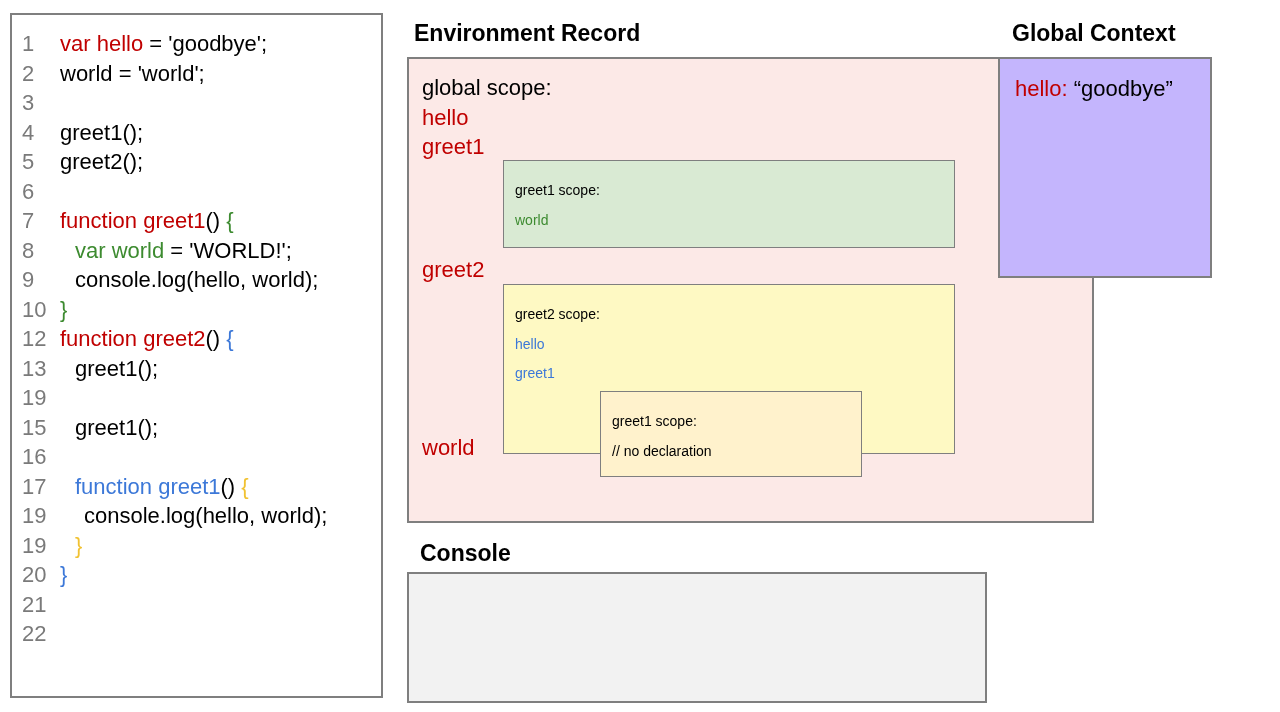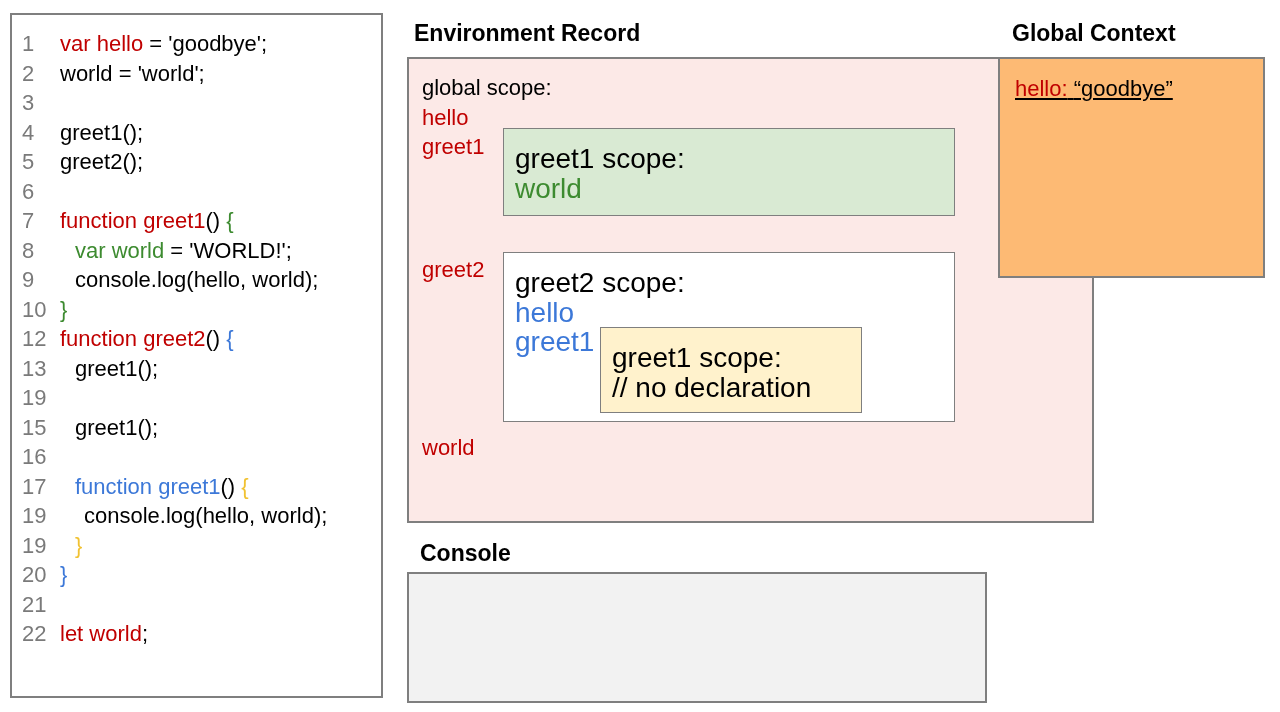--- a/index.html
+++ b/index.html
@@ -64,60 +64,60 @@
     font-size: 22px;
     line-height: 29.5px;
   }
   .er-top   { position: absolute; left: 13px; top: 14px; }
   .er-greet2{ position: absolute; left: 13px; top: 196px; }
   .er-world { position: absolute; left: 13px; top: 374px; }
 
   .scope-box {
     position: absolute;
     border: 1.5px solid #7f7f7f;
-    font-size: 28px;
+    font-size: 14px;
     line-height: 29.5px;
     padding: 15px 0 16px 11px;
+    margin-top: 32px;
   }
   .greet1-box {
     left: 94px; top: 69px;
     width: 452px; height: 88px;
     background: #d9ead3;
   }
   .greet2-box {
     left: 94px; top: 193px;
     width: 452px; height: 170px;
-    background: #ffffff;
+    background: #fef9c3;
   }
   .greet1-inner-box {
     left: 96px; top: 74px;
     width: 262px; height: 86px;
     background: #fff2cc;
   }
 
   
   .console-box {
     position: absolute;
     left: 407px; top: 572px;
     width: 580px; height: 131px;
     background: #f2f2f2;
     border: 2px solid #7f7f7f;
   }
 
   
   .gc-box {
     position: absolute;
     left: 998px; top: 57px;
-    width: 267px; height: 221px;
-    background: #fdba74;
+    width: 214px; height: 221px;
+    background: #c4b5fd;
     border: 2px solid #7f7f7f;
     font-size: 22px;
     line-height: 29.5px;
     padding: 15px 0 0 15px;
-    text-decoration: underline;
   }
 </style>
 </head>
 <body>
 
 <div class="code-panel">
 
 <div class="code-line"><span class="num">1</span><span class="code"><span class="c-red">var hello</span><span class="c-black"> = 'goodbye';</span></span></div>
     <div class="code-line"><span class="num">2</span><span class="code"><span class="c-black">world = 'world';</span></span></div>
     <div class="code-line"><span class="num">3</span><span class="code"></span></div>
@@ -131,21 +131,21 @@
     <div class="code-line"><span class="num">12</span><span class="code"><span class="c-red">function greet2</span><span class="c-black">() </span><span class="c-blue">{</span></span></div>
     <div class="code-line"><span class="num">13</span><span class="code ind-1"><span class="c-black">greet1();</span></span></div>
     <div class="code-line"><span class="num">19</span></div>
     <div class="code-line"><span class="num">15</span><span class="code ind-1"><span class="c-black">greet1();</span></span></div>
     <div class="code-line"><span class="num">16</span><span class="code"></span></div>
     <div class="code-line"><span class="num">17</span><span class="code ind-1"><span class="c-blue">function greet1</span><span class="c-black">() </span><span class="c-yellow">{</span></span></div>
     <div class="code-line"><span class="num">19</span><span class="code ind-2"><span class="c-black">console.log(hello, world);</span></span></div>
     <div class="code-line"><span class="num">19</span><span class="code ind-1"><span class="c-yellow">}</span></span></div>
     <div class="code-line"><span class="num">20</span><span class="code"><span class="c-blue">}</span></span></div>
     <div class="code-line"><span class="num">21</span><span class="code"></span></div>
-    <div class="code-line"><span class="num">22</span><span class="code"><span class="c-red">let world</span><span class="c-black">;</span></span></div>
+    <div class="code-line"><span class="num">22</span></div>
   </div>
 
 <div class="section-heading h-env">Environment Record</div>
 
 <div class="er-box">
   <div class="er-top">
     <div class="c-black">global scope:</div>
     <div class="c-red">hello</div>
     <div class="c-red">greet1</div>
   </div>

